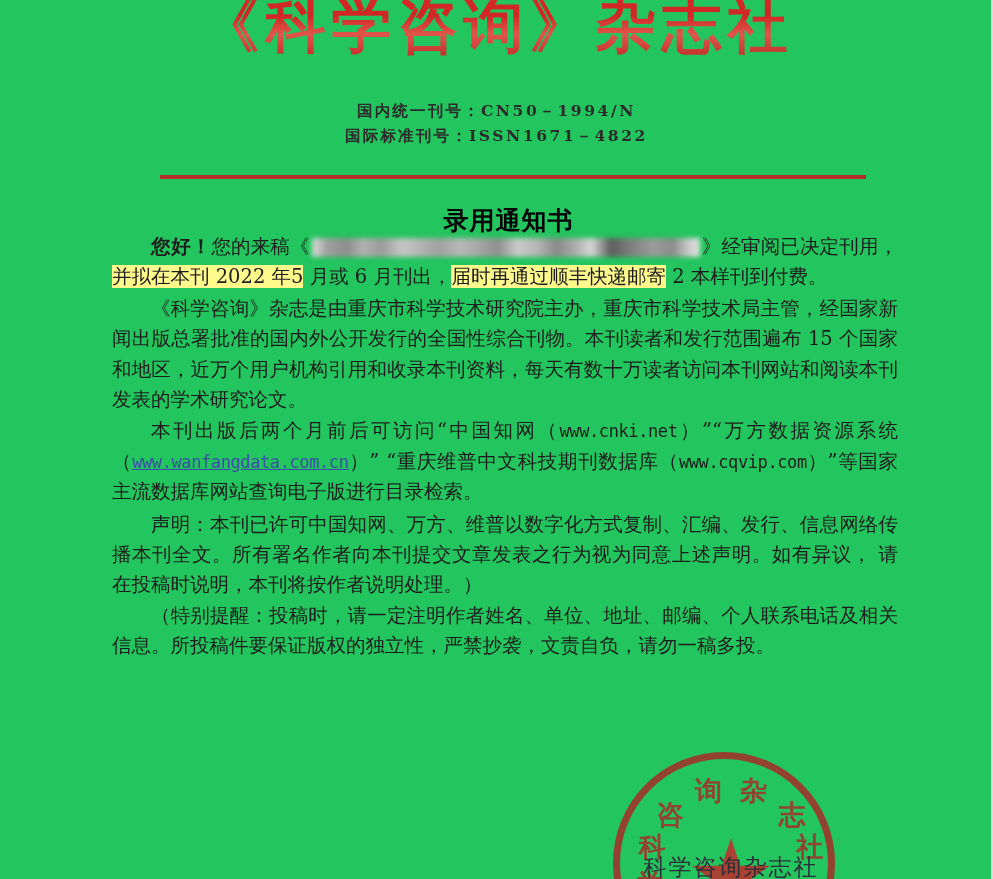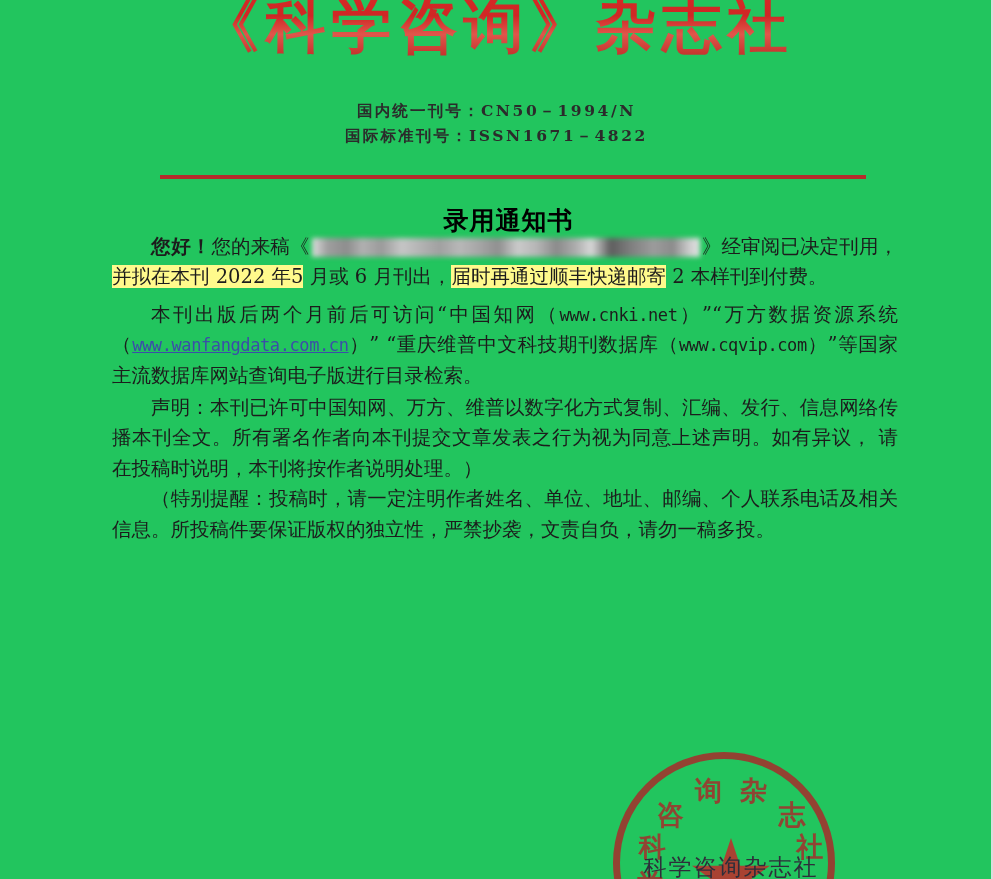--- a/index.html
+++ b/index.html
@@ -150,21 +150,21 @@
     letter-spacing: -0.4px;
   }
   .mono {
     font-family: "DejaVu Sans Mono", "Liberation Mono", monospace;
     font-size: 17px;
     letter-spacing: -0.4px;
   }
   .num { font-family: "DejaVu Serif", "Liberation Serif", serif; }
 
   .p-journal { margin-top: 1px; }
-  .p-db { margin-top: 7px; }
+  .p-db { margin-top: 1px; }
   .p-addr { margin-top: 1px; }
   .p-remind { margin-top: 0px; }
   .p-decl { margin-top: 2px; }
 
   .addr-gap { display: inline-block; width: 22px; }
 
   
   .seal-wrap {
     position: absolute;
     left: 613px;
@@ -244,20 +244,21 @@
 
   <div class="divider"></div>
 
   <div class="doc-title">录用通知书</div>
 
   <div class="body-area">
 
 
     <div class="para indent"><span class="hello">您好！</span><span>您的来稿</span><span>《</span><span class="redact redact-title"></span><span>》</span><span>经审阅已决定刊用，</span><span class="hl">并拟在本刊 2022 年5</span><span> 月或 6 月刊出，</span><span class="hl">届时再通过顺丰快递邮寄</span><span> 2 本样刊到付费。</span></div>
 
+    <div class="para indent p-journal">《科学咨询》杂志是由重庆市科学技术研究院主办，重庆市科学技术局主管，经国家新闻出版总署批准的国内外公开发行的全国性综合刊物。本刊读者和发行范围遍布 15 个国家和地区，近万个用户机构引用和收录本刊资料，每天有数十万读者访问本刊网站和阅读本刊发表的学术研究论文。</div>
 
     <div class="para indent p-db"><span>本刊出版后两个月前后可访问“中国知网（</span><span class="mono">www.cnki.net</span><span>）”“万方数据资源系统（</span><a class="link" href="#">www.wanfangdata.com.cn</a><span>）” “重庆维普中文科技期刊数据库（</span><span class="mono">www.cqvip.com</span><span>）”等国家主流数据库网站查询电子版进行目录检索。</span></div>
 
 
     <div class="para indent p-decl">声明：本刊已许可中国知网、万方、维普以数字化方式复制、汇编、发行、信息网络传播本刊全文。所有署名作者向本刊提交文章发表之行为视为同意上述声明。如有异议， 请在投稿时说明，本刊将按作者说明处理。）</div>
 
     <div class="para indent p-remind">（特别提醒：投稿时，请一定注明作者姓名、单位、地址、邮编、个人联系电话及相关信息。所投稿件要保证版权的独立性，严禁抄袭，文责自负，请勿一稿多投。</div>
 
   </div>
 

